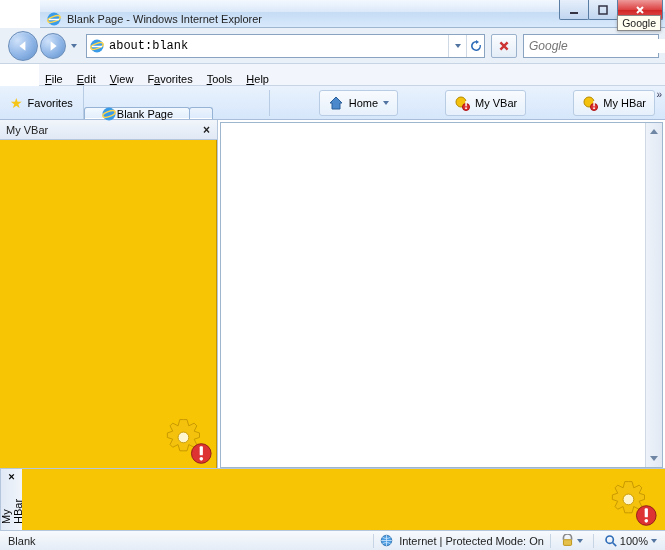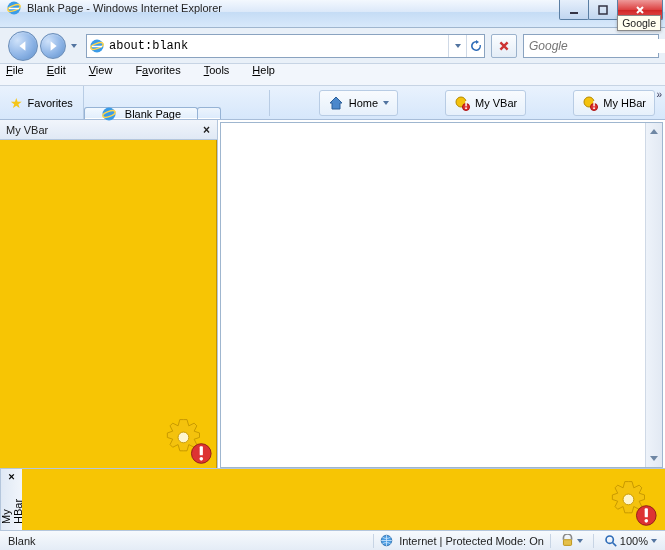--- a/index.html
+++ b/index.html
@@ -2,23 +2,24 @@
 <html><head>
 <meta charset="utf-8">
 <style>
   * { box-sizing: border-box; margin: 0; padding: 0; font-family: "Segoe UI", Tahoma, sans-serif; font-size: 11px; }
   body { width: 665px; height: 550px; background: #fff; overflow: hidden; position: relative; }
 
   
   .titlebar {
     height: 28px;
     background: linear-gradient(to bottom,#f3f8fe 0%,#dbe8f9 45%,#c5dcf5 46%,#d8e9fb 100%);
-    display: flex; align-items: flex-start; padding: 0 0 0 6px;
+    display: flex; align-items: flex-end; padding: 0 0 0 6px;
     border-bottom: 1px solid #9fb6cf;
     position: relative;
+    margin-left: 40px;
   }
   .titlebar .title { color: #1f1f1f; display: flex; align-items: center; gap: 5px; }
   .win-btns { position: absolute; right: 2px; top: 0; display: flex; }
   .win-btn {
     width: 30px; height: 20px; border: 1px solid #5a7ea3; border-top: none;
     display: flex; align-items: center; justify-content: center;
     background: linear-gradient(to bottom,#e6effb,#c1d6f0);
     border-radius: 0 0 2px 2px; margin-left: -1px;
   }
   .win-btn.close { width: 46px; background: linear-gradient(to bottom,#e99,#d44 50%,#c22 51%,#e55); }
@@ -59,38 +60,38 @@
 
   .searchbar {
     width: 136px; height: 24px; background:#fff; border:1px solid #8aa3c0;
     display:flex; align-items:center; padding:0 2px; gap:3px;
   }
   .searchbar input { flex:1; border:none; outline:none; font-size:12px; font-style:italic; color:#777; }
   .magnify { width:14px;height:14px; }
 
   
   .menubar {
-    height: 22px; background:#f2f6fc; display:flex; align-items:flex-start;
-    padding:0 6px; gap:23px; border-bottom:1px solid #c7d4e4;
+    height: 22px; background:#f2f6fc; display:flex; align-items:flex-end;
+    padding:0 6px; gap:14px; border-bottom:1px solid #c7d4e4;margin-left:39px;
   }
   .menubar .m { color:#000; }
   .menubar .m u { text-decoration: underline; }
 
   
   .cmdrow {
     height: 34px; background: linear-gradient(#e9f2fd,#d6e7fb);
     display:flex; align-items:stretch; border-bottom:1px solid #a7bdd9;
     position:relative;
   }
   .favorites-btn {
     display:flex; align-items:center; gap:5px; padding:0 10px;
     border-right:1px solid #b8cce4;
   }
   .tab {
-    display:flex; align-items:center; gap:8px; padding:0 16px;
+    display:flex; align-items:center; gap:0; padding:0 16px;
     background: linear-gradient(#f3f9ff,#e1eefc); border:1px solid #96b3d5;
     border-bottom:none; margin-top:21px; border-radius:3px 3px 0 0;
     box-shadow: 0 -1px 0 #fff inset;
   }
   .tab.new { width:24px; padding:0; margin-left:-1px; background:linear-gradient(#ecf4fd,#dbeafc); }
   .cmd-right {
     margin-left:auto; display:flex; align-items:center; padding-right:8px;gap:43px;
   }
   .cmd-sep { width:1px; height:26px; background:#b8cce4; margin:0 4px; align-self:center; }
   .cmd-btn {

